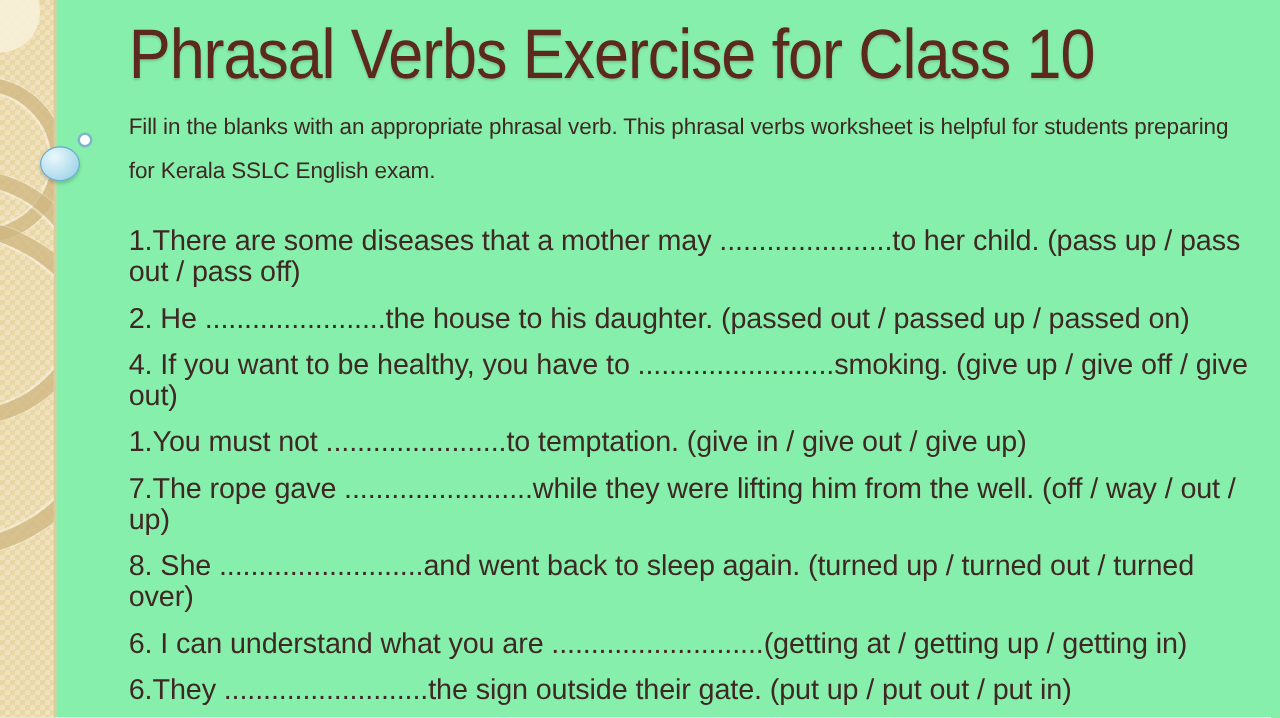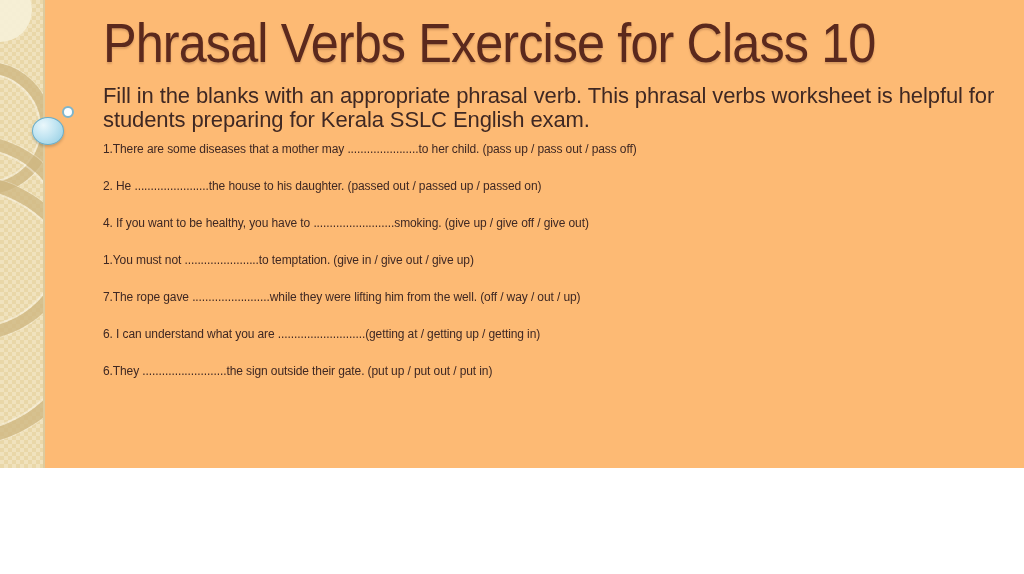--- a/index.html
+++ b/index.html
@@ -2,22 +2,22 @@
 <html><head>
 <meta charset="utf-8">
 <style>
   * { margin: 0; padding: 0; box-sizing: border-box; }
   html, body { background: #ffffff; }
   body { font-family: "Liberation Sans", sans-serif; }
 
   .slide {
     position: relative;
     width: 1024px;
-    height: 468px;
-    background: #fdba74;
+    height: 574px;
+    background: #86efac;
     overflow: hidden;
   }
 
   
   .strip {
     position: absolute;
     left: 0; top: 0; bottom: 0;
     width: 45px;
     background-color: #e9d7a8;
     background-image:
@@ -83,27 +83,27 @@
     line-height: 74px;
     color: #5b291d;
     letter-spacing: -1px;
     white-space: nowrap;
     transform: scaleX(0.9);
     transform-origin: left center;
     text-shadow: 0 2px 2px rgba(60, 20, 10, 0.18);
     margin-bottom: 4px;
   }
   .intro {
-    font-size: 22px;
-    line-height: 24px;
-    margin-bottom: 5px;
+    font-size: 18px;
+    line-height: 35px;
+    margin-bottom: 26px;
     letter-spacing: -0.1px;
   }
   .question {
-    font-size: 12px;
+    font-size: 23px;
     line-height: 25px;
     margin-bottom: 12px;
     letter-spacing: -0.1px;
   }
 </style>
 </head>
 <body>
 
 <div class="slide">
 
@@ -119,18 +119,19 @@
 
   <div class="content">
     <h1 class="title">Phrasal Verbs Exercise for Class 10</h1>
     <p class="intro">Fill in the blanks with an appropriate phrasal verb. This phrasal verbs worksheet is helpful for students preparing for Kerala SSLC English exam.</p>
     <div>
       <p class="question">1.There are some diseases that a mother may ......................to her child. (pass up / pass out / pass off)</p>
       <p class="question">2. He .......................the house to his daughter. (passed out / passed up / passed on)</p>
       <p class="question">4. If you want to be healthy, you have to .........................smoking. (give up / give off / give out)</p>
       <p class="question">1.You must not .......................to temptation. (give in / give out / give up)</p>
       <p class="question">7.The rope gave ........................while they were lifting him from the well. (off / way / out / up)</p>
+      <p class="question">8. She ..........................and went back to sleep again. (turned up / turned out / turned over)</p>
       <p class="question">6. I can understand what you are ...........................(getting at / getting up / getting in)</p>
       <p class="question">6.They ..........................the sign outside their gate. (put up / put out / put in)</p>
     </div>
   </div>
 
 </div>
 
 </body></html>

